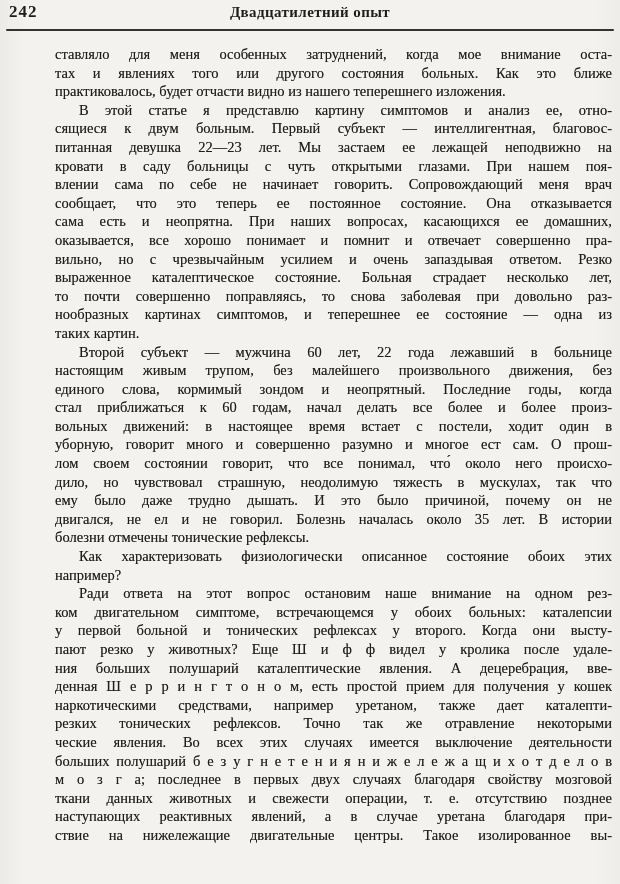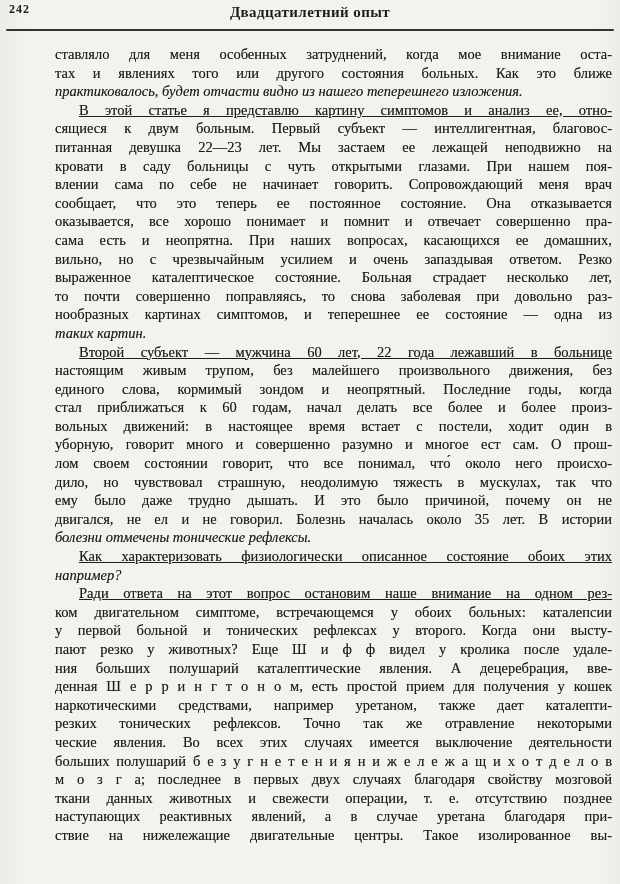--- a/index.html
+++ b/index.html
@@ -19,21 +19,21 @@
     box-sizing: border-box;
   }
   .header {
     position: relative;
     height: 28px;
   }
   .pagenum {
     position: absolute;
     left: 9px;
     top: 2px;
-    font-size: 12px;
+    font-size: 17px;
     font-weight: bold;
     letter-spacing: 1px;
   }
   .running-title {
     position: absolute;
     left: 0;
     right: 0;
     top: 4px;
     text-align: center;
     font-size: 15px;
@@ -61,25 +61,23 @@
     line-height: 18.6px;
     font-size: 14.5px;
     text-align: justify;
     text-align-last: justify;
     white-space: nowrap;
     overflow: hidden;
     text-shadow: 0 0 0.5px rgba(30,29,27,0.55);
   }
   .line.indent {
     text-indent: 24px;
-    text-decoration: underline;
   }
   .line.last {
     text-align-last: left;
-    font-style: italic;
   }
 </style>
 </head>
 <body>
 
 <div class="page">
   <div class="header">
     <span class="pagenum">242</span>
     <span class="running-title">Двадцатилетний опыт</span>
   </div>
@@ -87,22 +85,22 @@
   <div class="body-text" id="body-text">
       <div class="line">ставляло для меня особенных затруднений, когда мое внимание оста-</div>
       <div class="line">тах и явлениях того или другого состояния больных. Как это ближе</div>
       <div class="line last">практиковалось, будет отчасти видно из нашего теперешнего изложения.</div>
       <div class="line indent">В этой статье я представлю картину симптомов и анализ ее, отно-</div>
       <div class="line">сящиеся к двум больным. Первый субъект — интеллигентная, благовос-</div>
       <div class="line">питанная девушка 22—23 лет. Мы застаем ее лежащей неподвижно на</div>
       <div class="line">кровати в саду больницы с чуть открытыми глазами. При нашем поя-</div>
       <div class="line">влении сама по себе не начинает говорить. Сопровождающий меня врач</div>
       <div class="line">сообщает, что это теперь ее постоянное состояние. Она отказывается</div>
+      <div class="line">сама есть и неопрятна. При наших вопросах, касающихся ее домашних,</div>
       <div class="line">оказывается, все хорошо понимает и помнит и отвечает совершенно пра-</div>
-      <div class="line">сама есть и неопрятна. При наших вопросах, касающихся ее домашних,</div>
       <div class="line">вильно, но с чрезвычайным усилием и очень запаздывая ответом. Резко</div>
       <div class="line">выраженное каталептическое состояние. Больная страдает несколько лет,</div>
       <div class="line">то почти совершенно поправляясь, то снова заболевая при довольно раз-</div>
       <div class="line">нообразных картинах симптомов, и теперешнее ее состояние — одна из</div>
       <div class="line last">таких картин.</div>
       <div class="line indent">Второй субъект — мужчина 60 лет, 22 года лежавший в больнице</div>
       <div class="line">настоящим живым трупом, без малейшего произвольного движения, без</div>
       <div class="line">единого слова, кормимый зондом и неопрятный. Последние годы, когда</div>
       <div class="line">стал приближаться к 60 годам, начал делать все более и более произ-</div>
       <div class="line">вольных движений: в настоящее время встает с постели, ходит один в</div>

